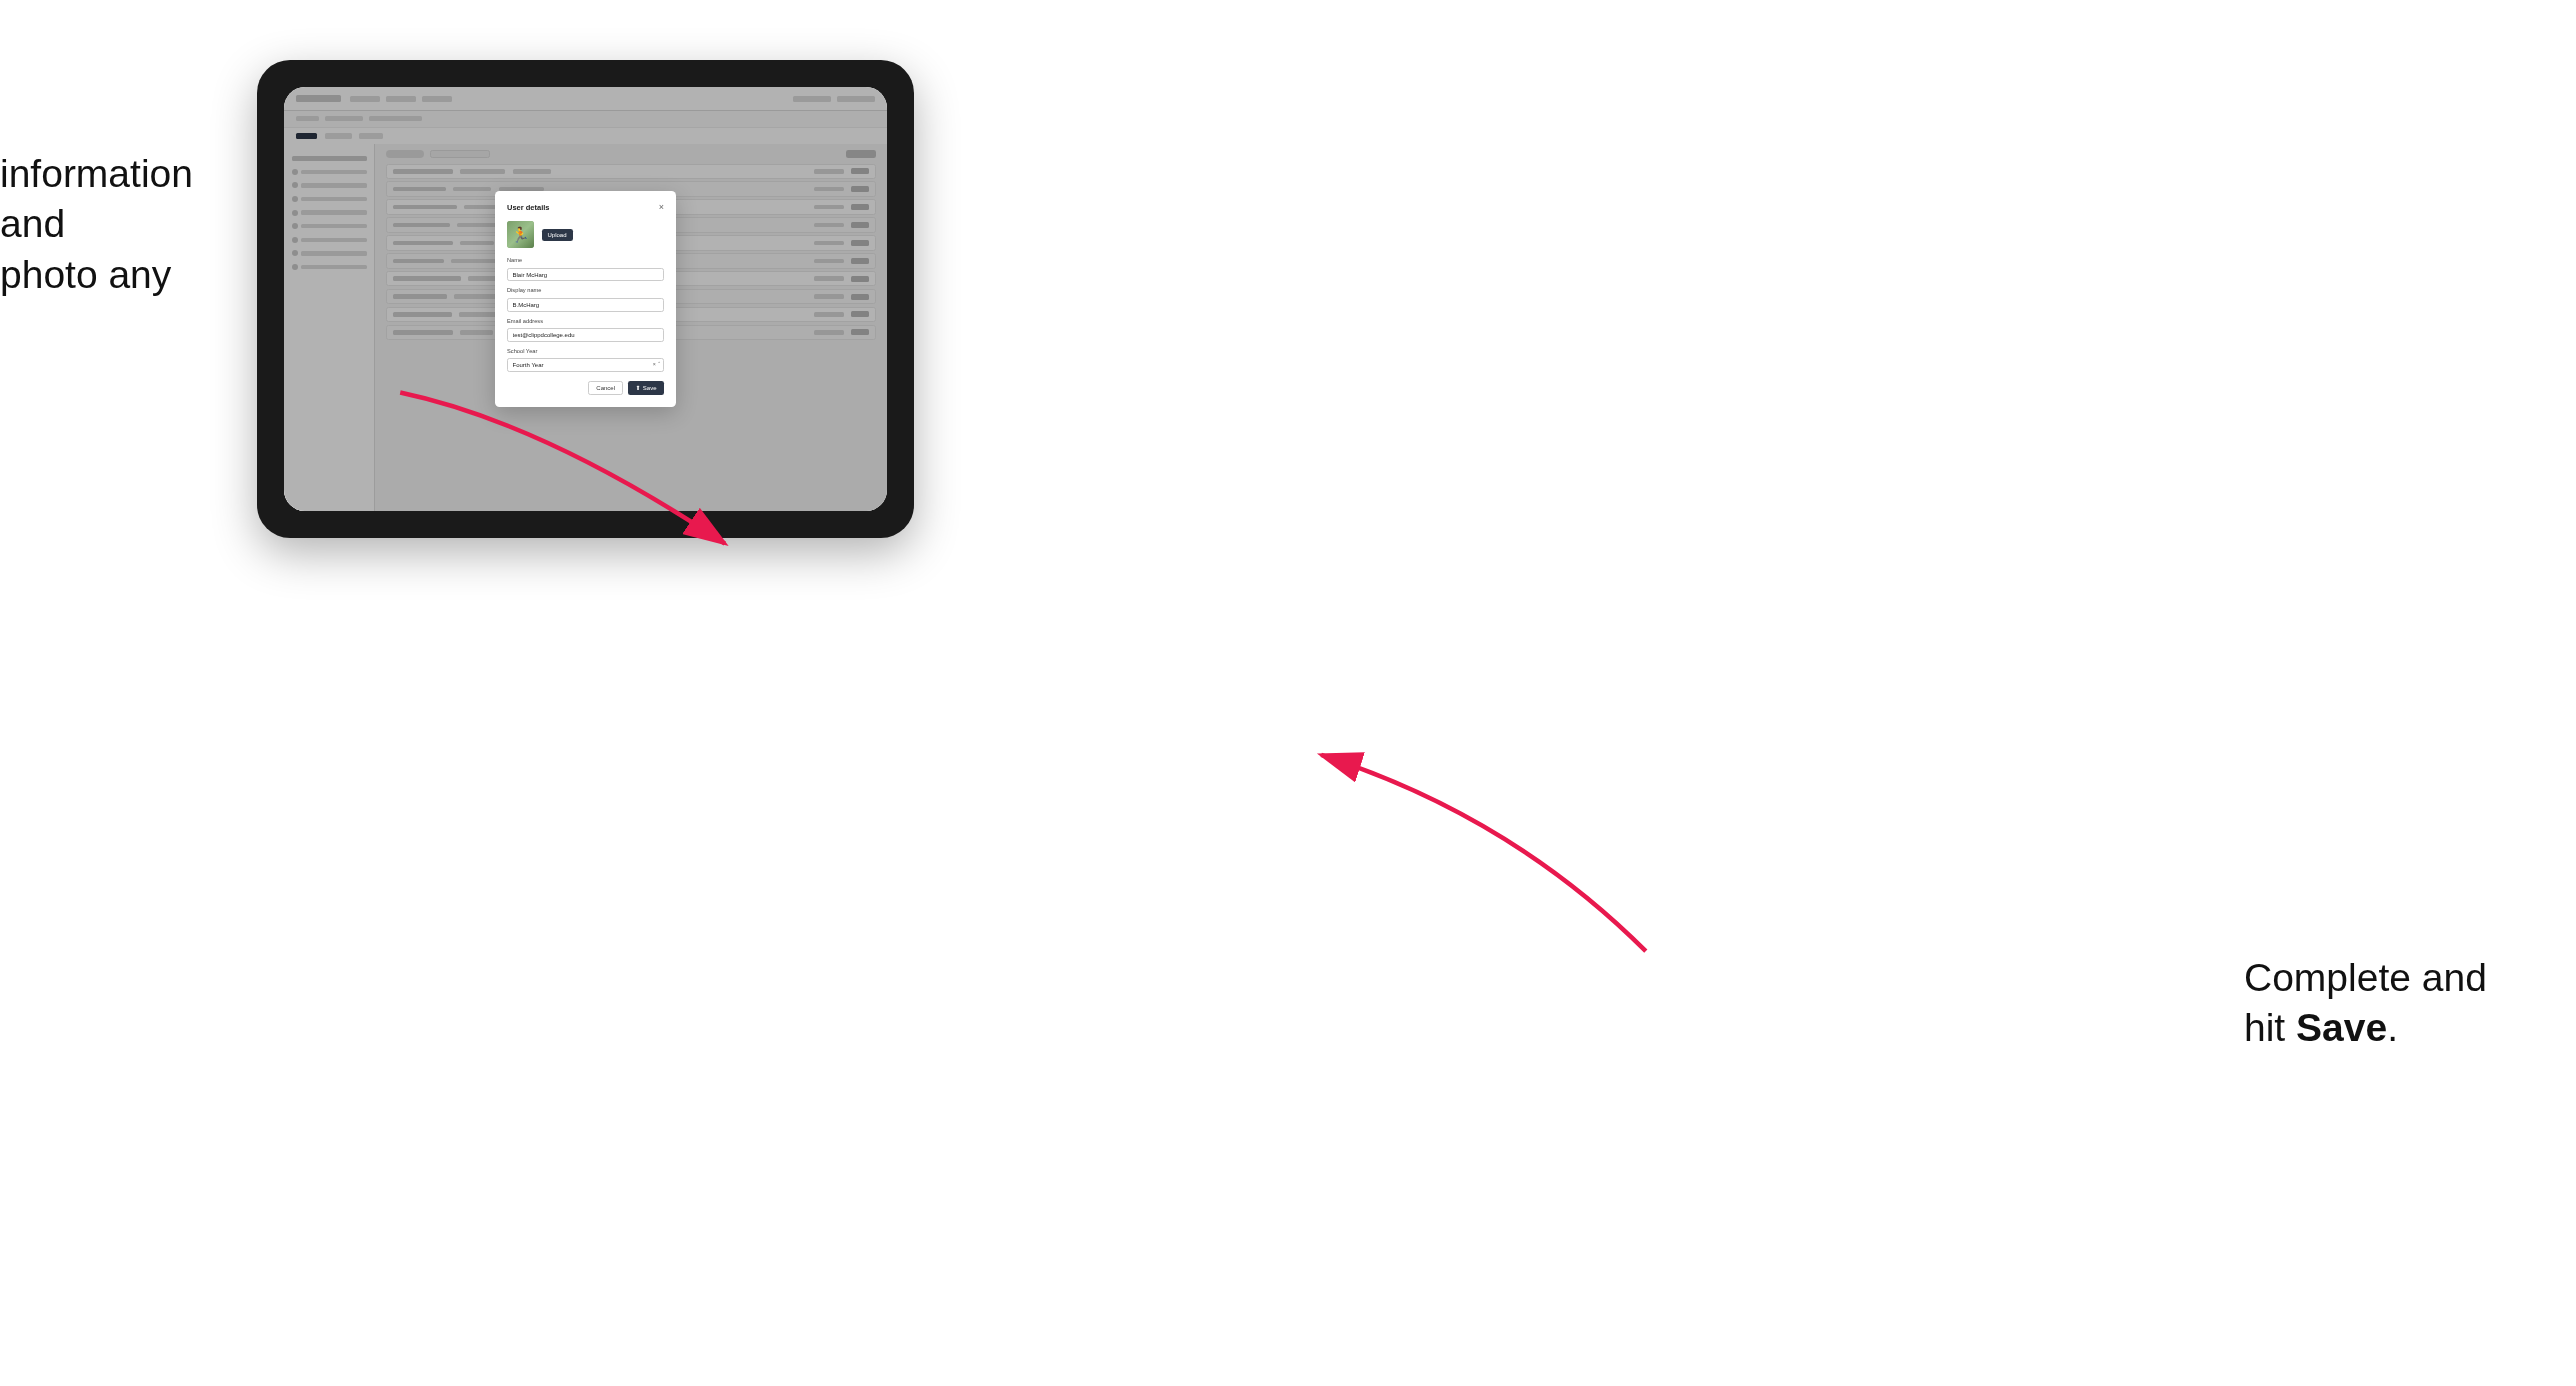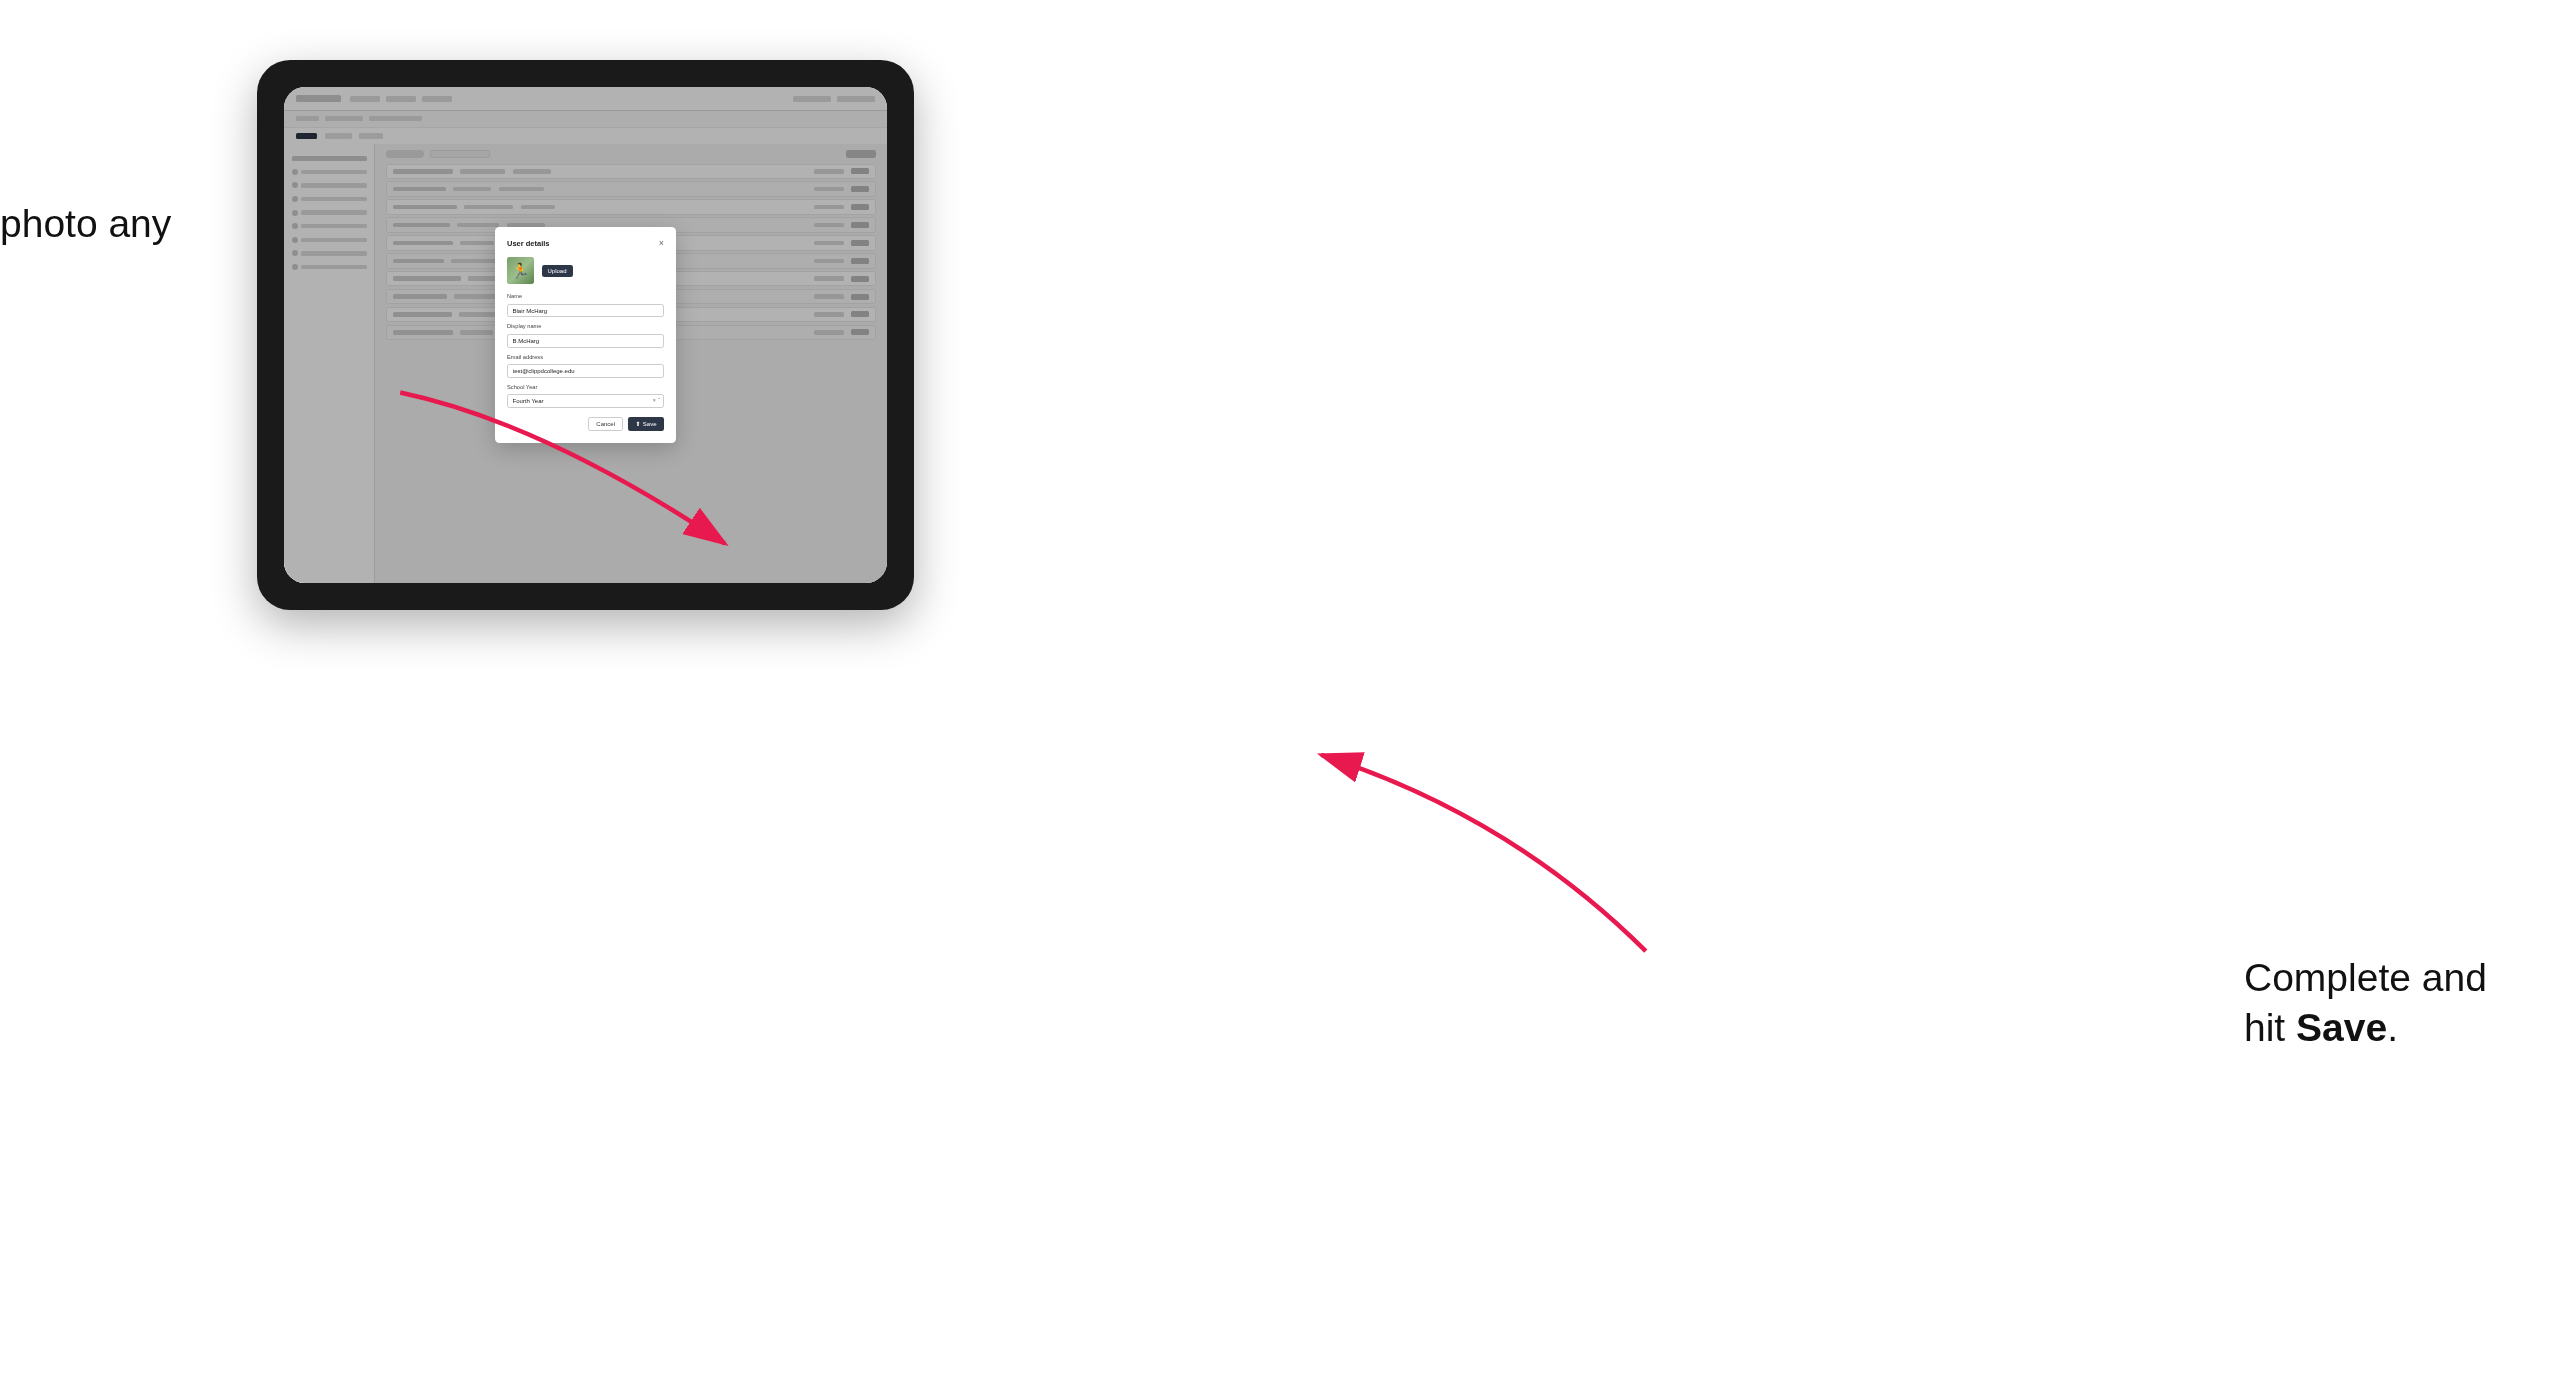--- a/index.html
+++ b/index.html
@@ -39,21 +39,21 @@
     .annotation-right strong {
       font-weight: 700;
     }
 
     
     .tablet-frame {
       position: absolute;
       left: 257px;
       top: 60px;
       width: 657px;
-      height: 550px;
+      height: 478px;
       background: #1a1a1a;
       border-radius: 33px;
       padding: 27px;
       box-shadow: 0 15px 45px rgba(0,0,0,0.3);
     }
 
     .tablet-screen {
       width: 100%;
       height: 100%;
       background: #f0f0f0;
@@ -448,21 +448,21 @@
     .bg-list-row .col3 { width: 38px; height: 4.5px; background: #d8d8d8; border-radius: 1.5px; }
     .bg-list-row .col4 { width: 30px; height: 4.5px; background: #d8d8d8; border-radius: 1.5px; margin-left: auto; }
     .bg-list-row .btn-sm { width: 18px; height: 6px; background: #bbb; border-radius: 1.5px; }
 
   </style>
 </head>
 <body>
 
 <div class="annotation-left">
   <br>
-  <br>
+  <span>information and</span><br>
   <span>photo any</span><br>
 </div>
 
 <div class="annotation-right">
   <span>Complete and</span><br>
   <span>hit </span><strong>Save</strong><span>.</span>
 </div>
 
 <div class="tablet-frame">
   <div class="tablet-screen">

